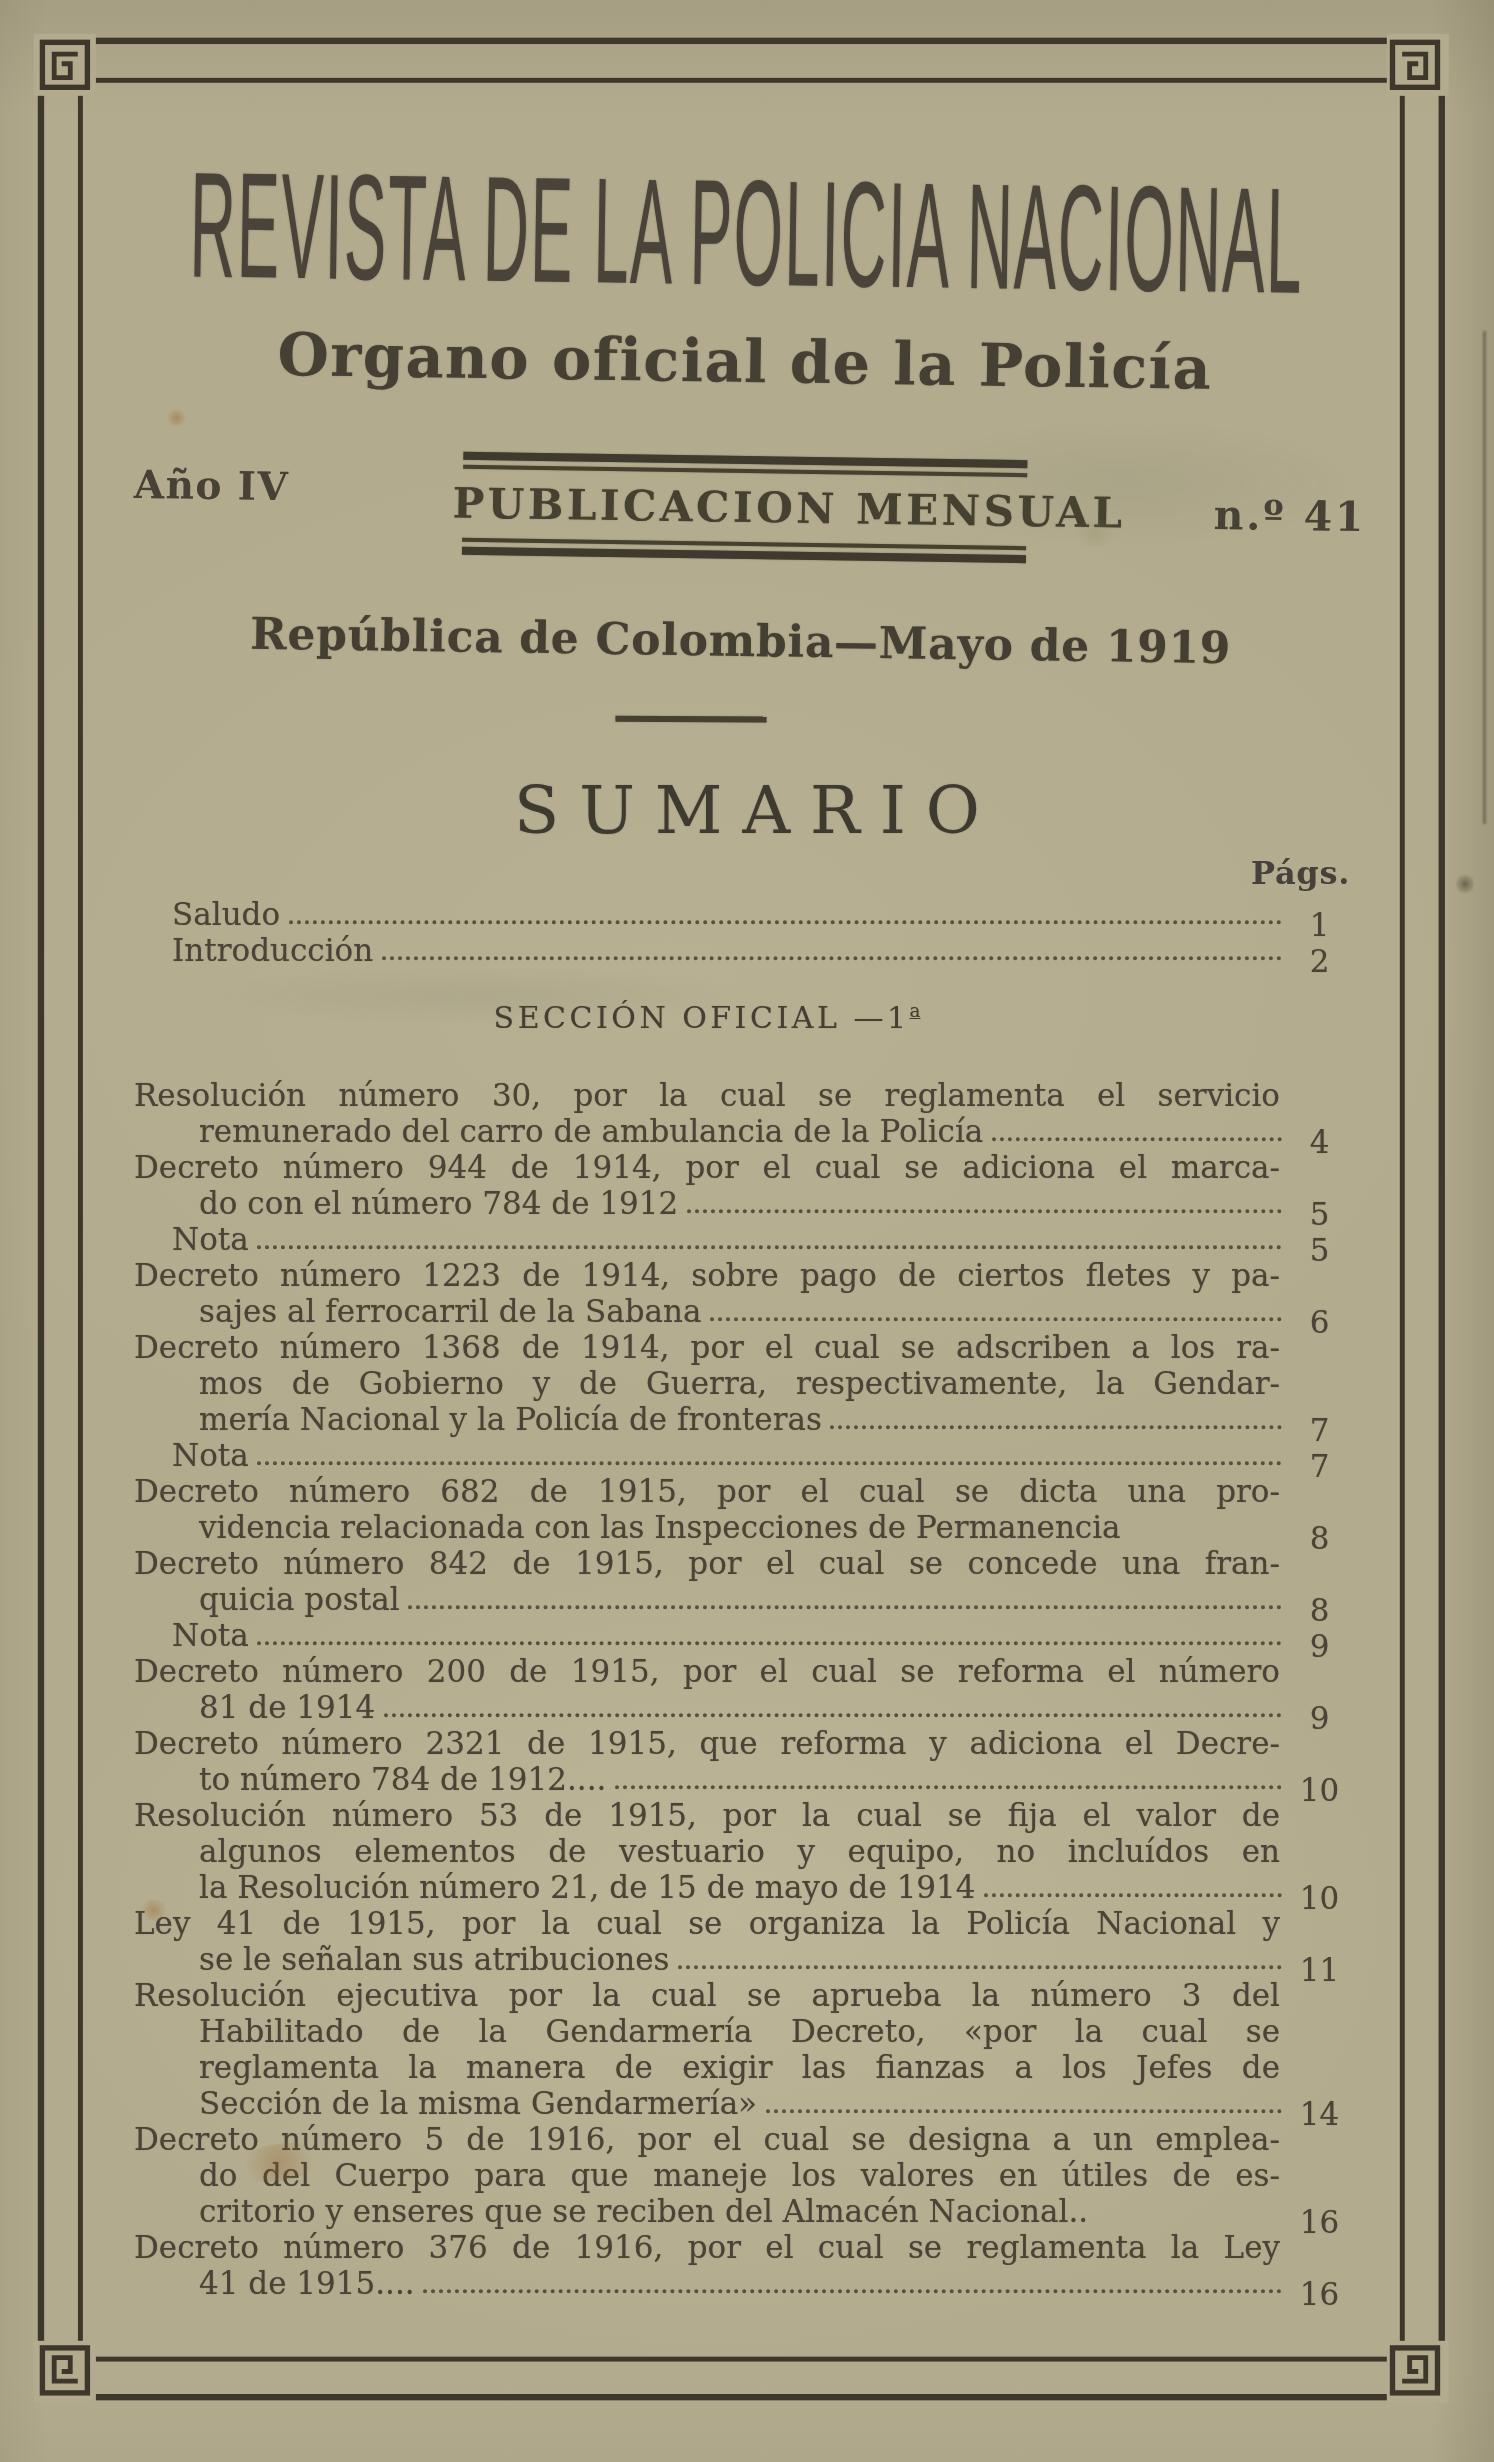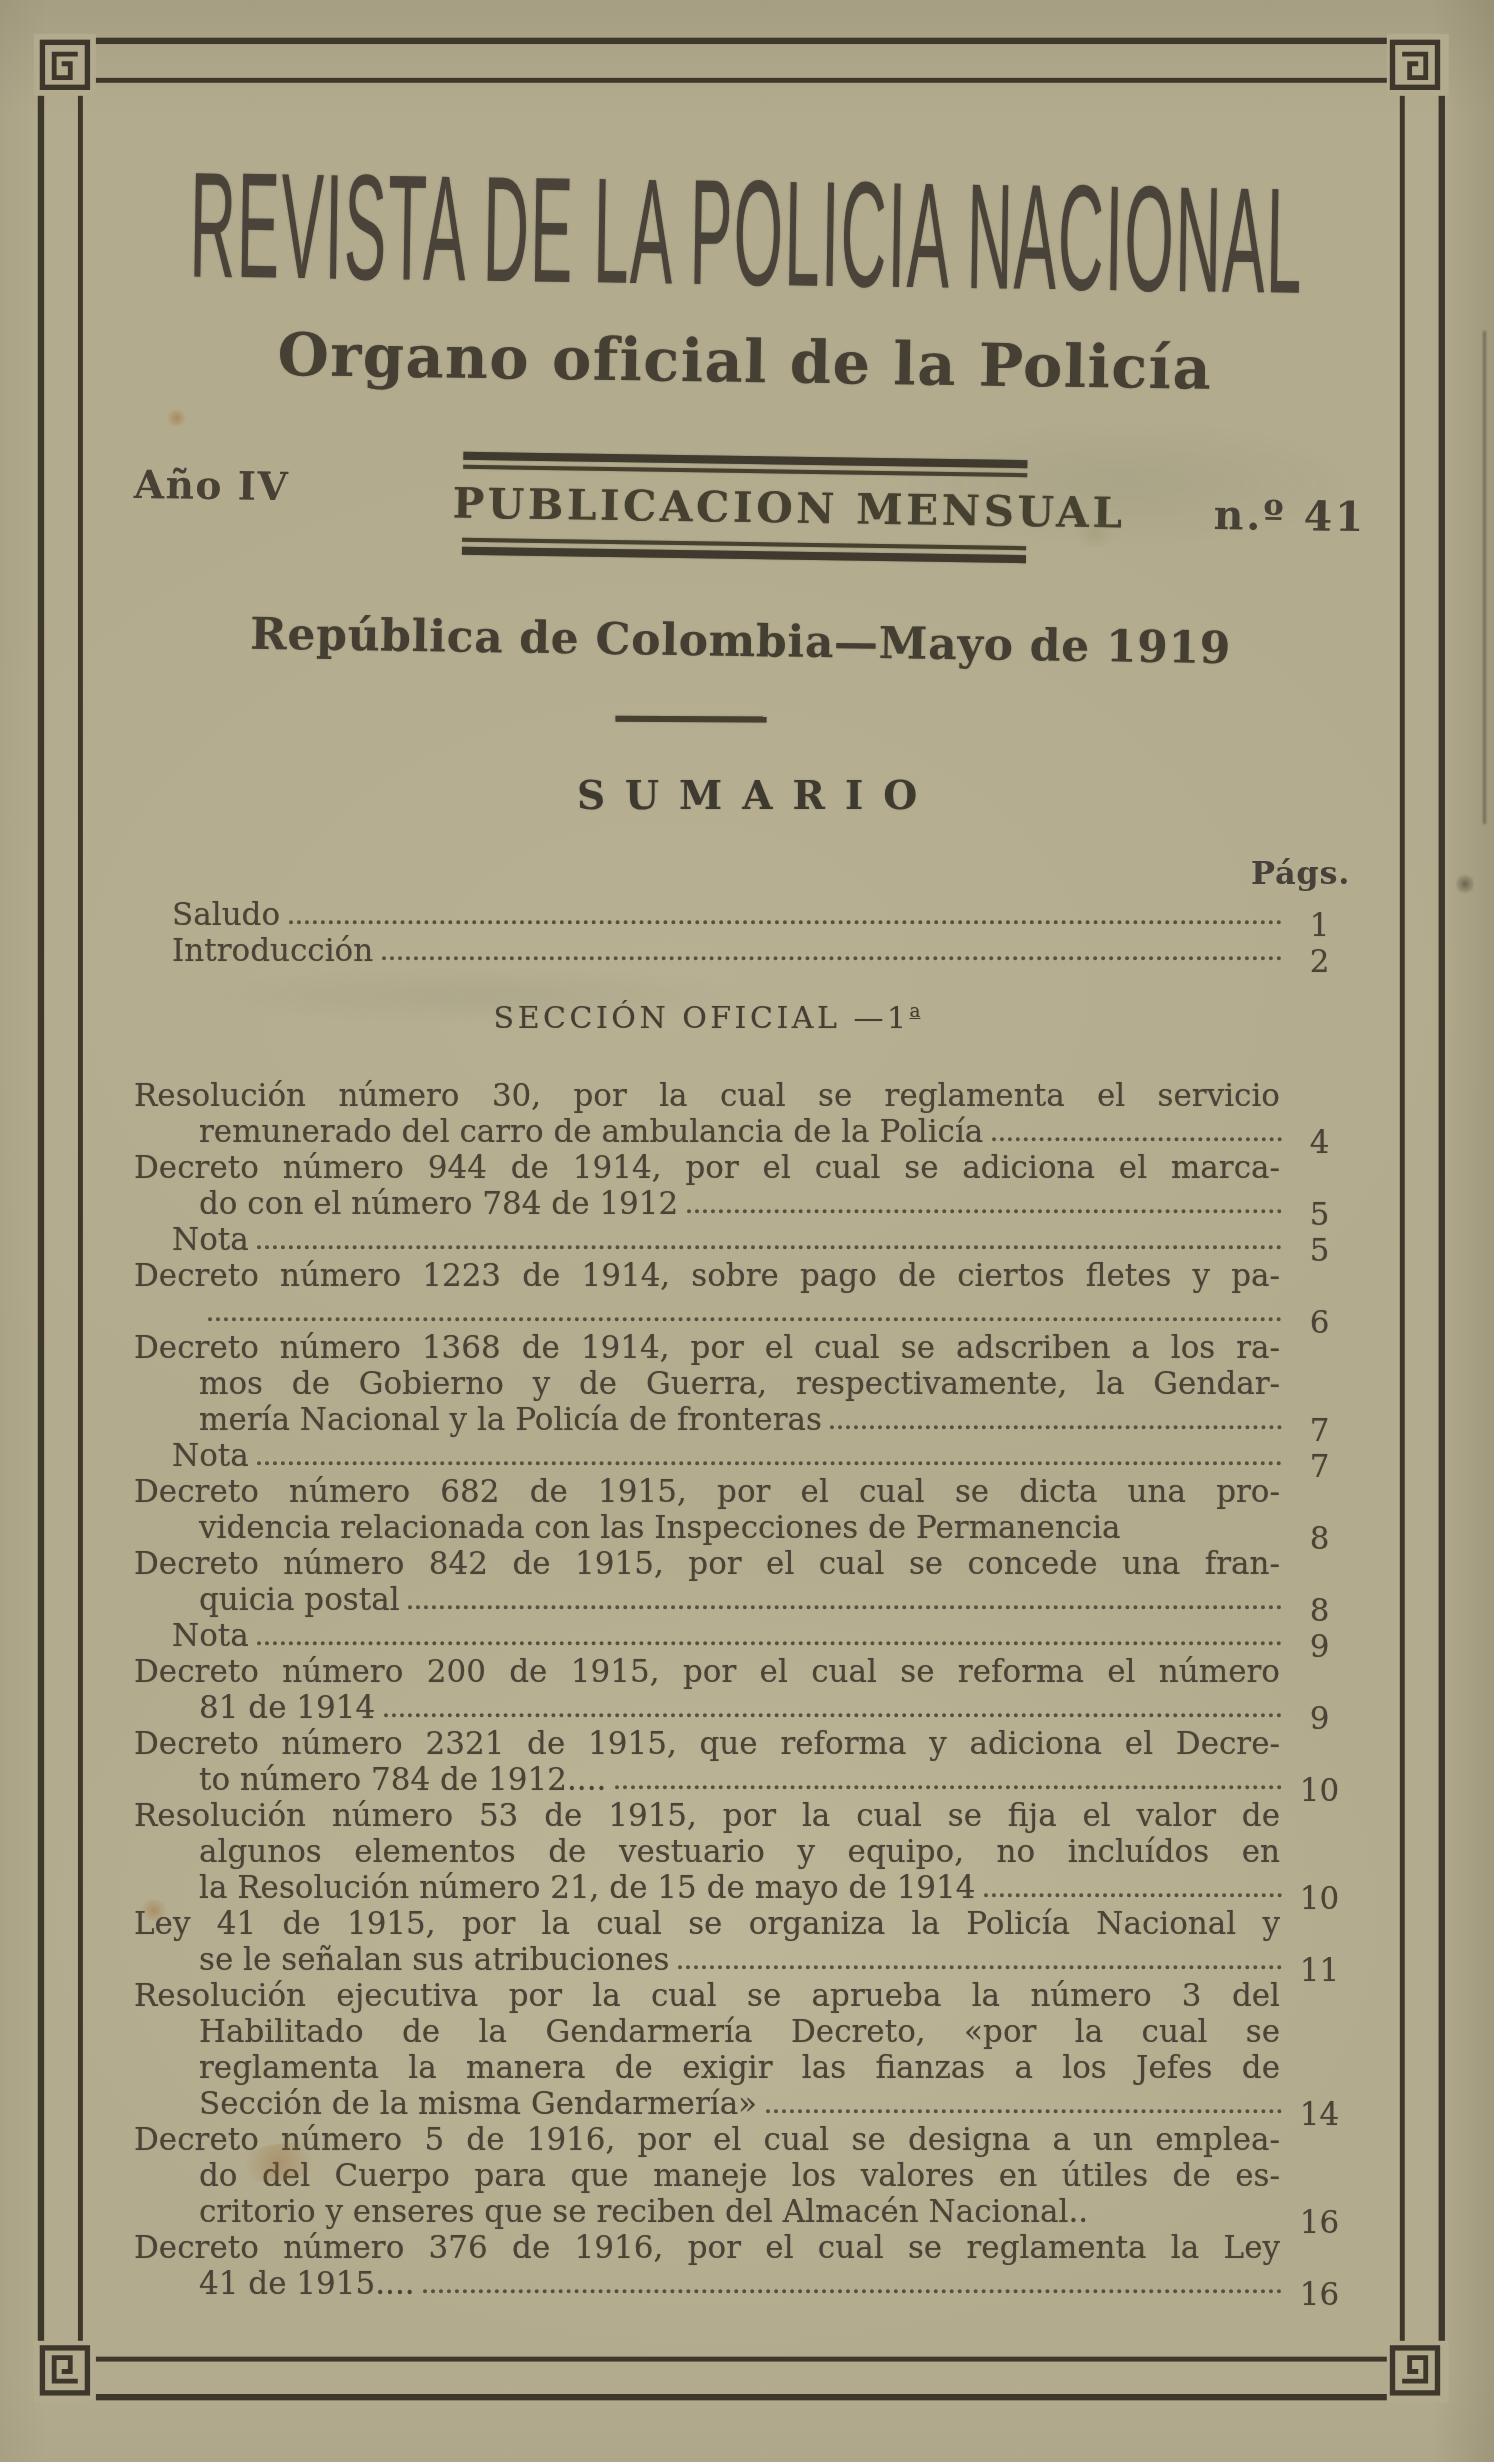--- a/index.html
+++ b/index.html
@@ -44,21 +44,21 @@
     text-shadow:0 0 1.4px rgba(69,64,47,.4);}
   .republica{
     position:absolute;left:0;top:607px;width:100%;text-align:center;
     font-size:44px;font-weight:bold;letter-spacing:0.7px;color:#453f33;white-space:nowrap;
     text-shadow:0 0 1.4px rgba(69,63,51,.4);
   }
   .short-rule{position:absolute;left:623px;top:709px;width:151px;height:5.6px;background:#45402f;transform:rotate(-.6deg);box-shadow:0 0 1.4px rgba(63,57,46,.5);}
   
   .sumario{
     position:absolute;left:0;top:772px;width:100%;text-align:center;
-    font-size:39px;font-weight:bold;letter-spacing:20px;color:#3f3a30;text-indent:20px;
+    font-size:66px;font-weight:normal;letter-spacing:20px;color:#3f3a30;text-indent:20px;
     text-shadow:0 0 1.4px rgba(63,58,48,.4);
   }
   .pags{position:absolute;left:134px;width:1216px;top:854px;text-align:right;
     font-size:32px;font-weight:bold;color:#46413a;letter-spacing:0.7px;}
   
   .toc{position:absolute;left:134px;top:896px;width:1216px;color:#4a4336;font-size:31px;
     text-shadow:0 0 1.1px rgba(74,67,54,.45);}
   .toc .ln{height:36px;line-height:36px;text-align:justify;text-align-last:justify;margin-right:70px;white-space:nowrap;}
   .toc .row{height:36px;display:flex;align-items:flex-end;margin-left:38px;}
   .toc .row .t{line-height:36px;white-space:nowrap;}
@@ -172,20 +172,21 @@
         <span class="leader"></span>
         <span class="num">5</span>
       </div>
       <div class="row">
         <span class="t">Nota</span>
         <span class="leader"></span>
         <span class="num">5</span>
       </div>
       <div class="ln">Decreto número 1223 de 1914, sobre pago de ciertos fletes y pa-</div>
       <div class="row indent">
+        <span class="t">sajes al ferrocarril de la Sabana</span>
         <span class="leader"></span>
         <span class="num">6</span>
       </div>
       <div class="ln">Decreto número 1368 de 1914, por el cual se adscriben a los ra-</div>
       <div class="ln indent">mos de Gobierno y de Guerra, respectivamente, la Gendar-</div>
       <div class="row indent">
         <span class="t">mería Nacional y la Policía de fronteras</span>
         <span class="leader"></span>
         <span class="num">7</span>
       </div>

